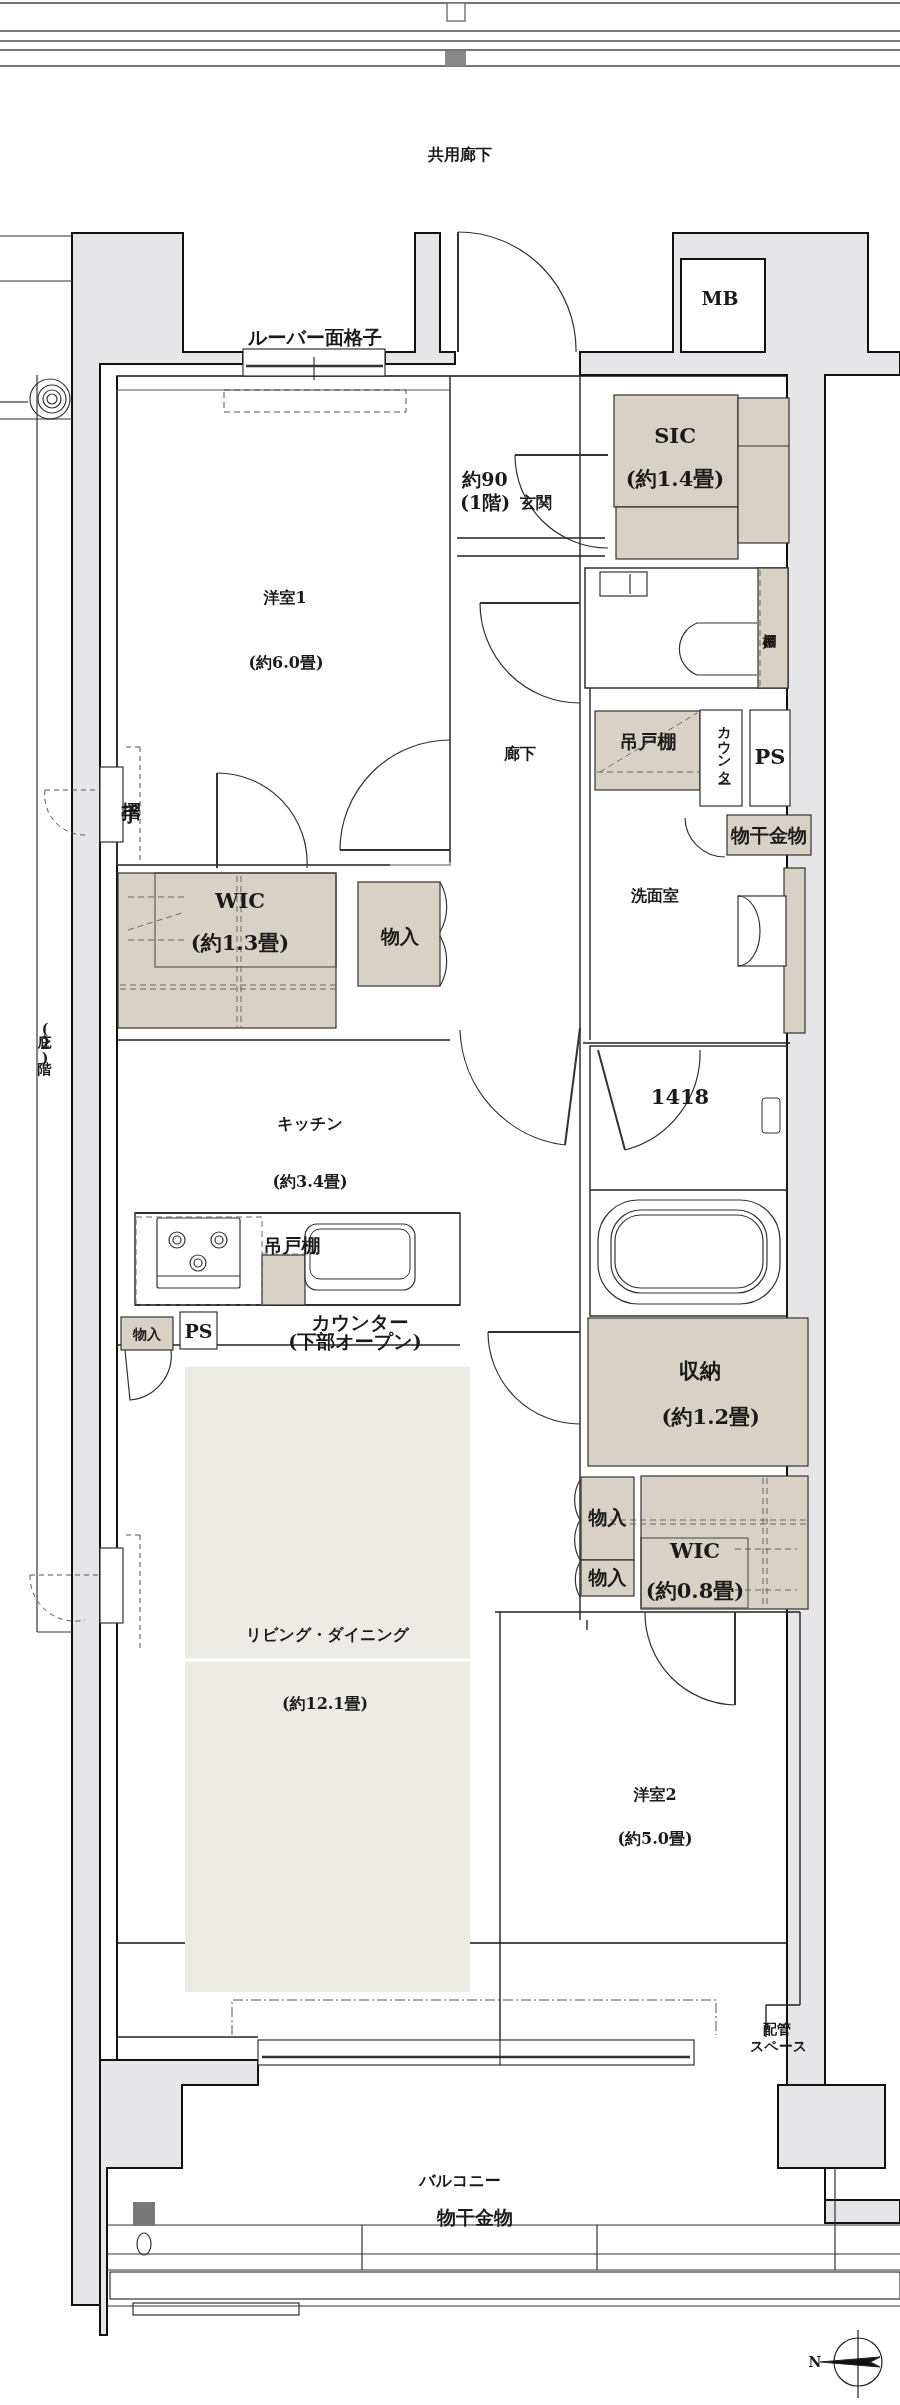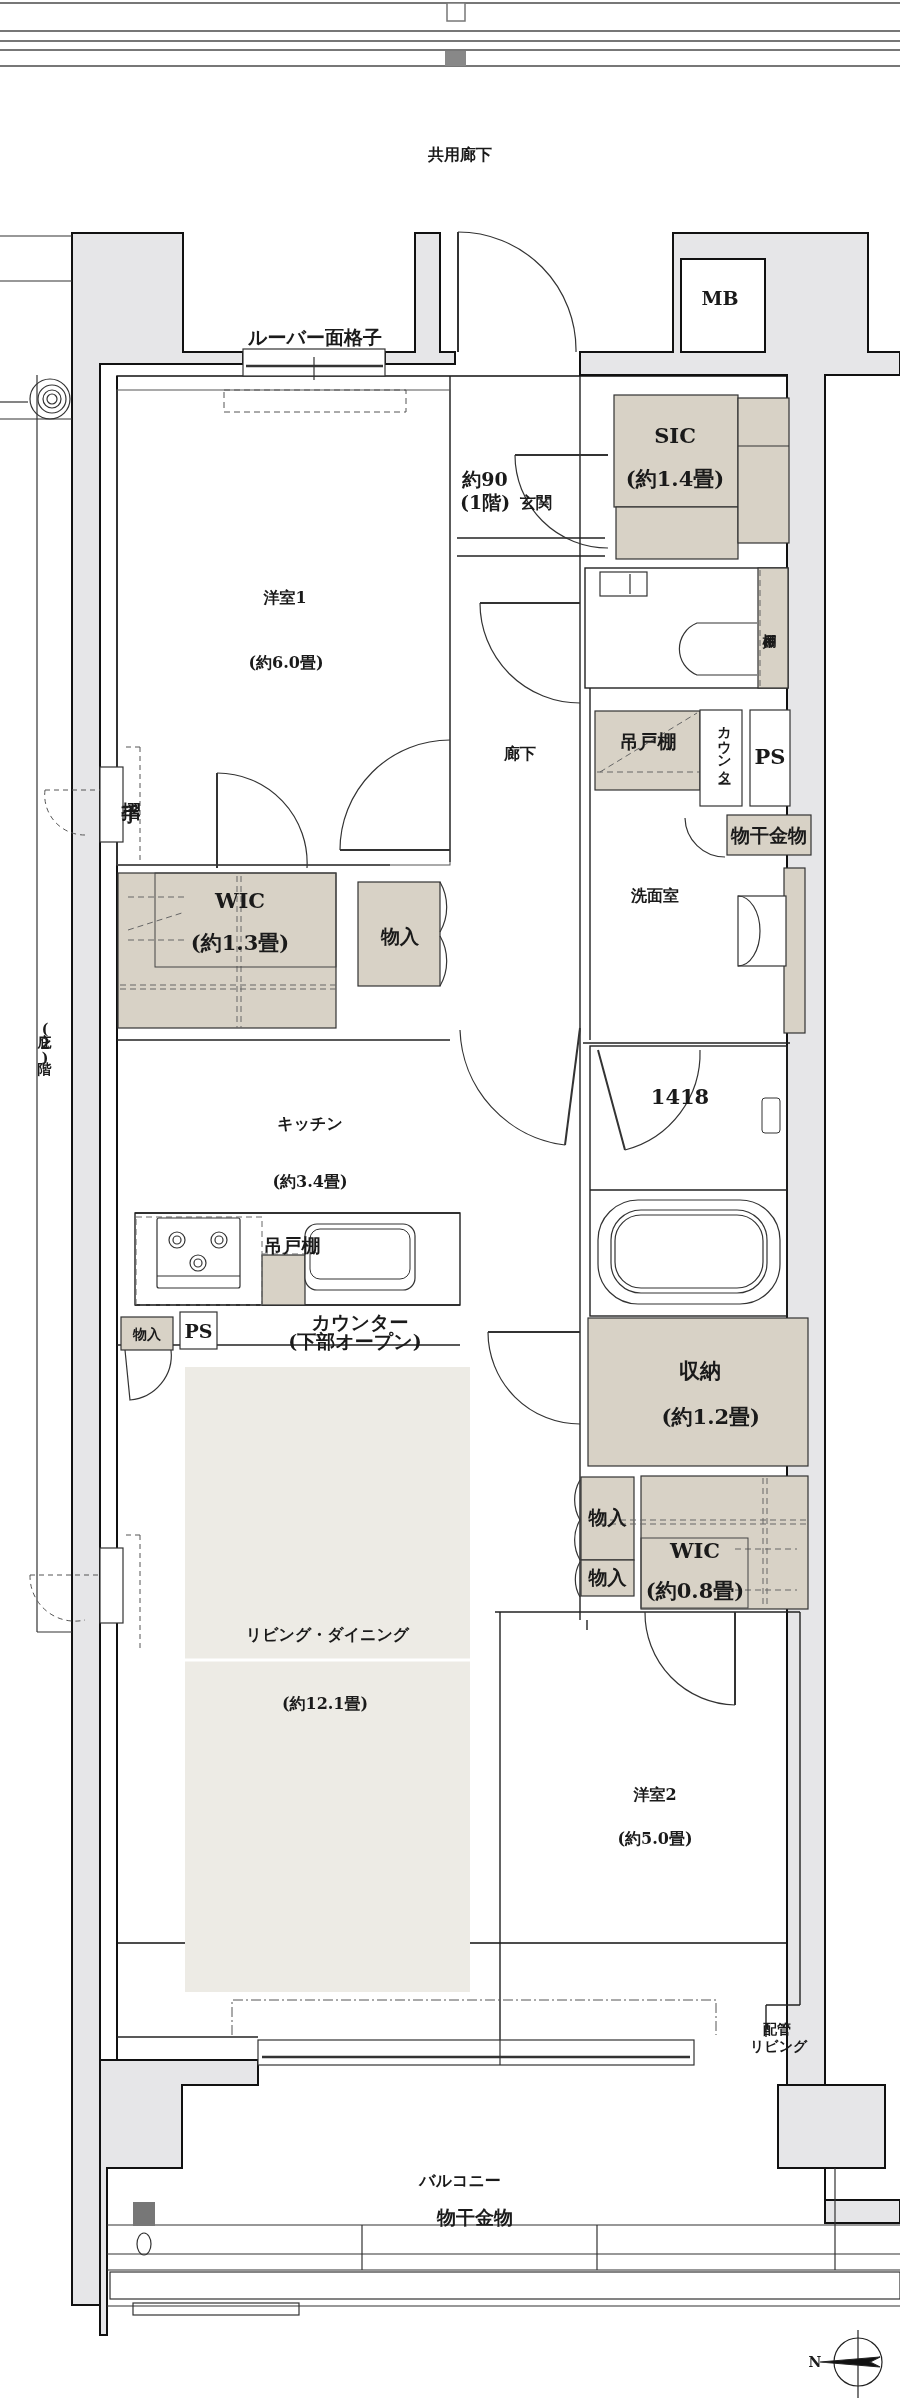--- a/index.html
+++ b/index.html
@@ -345,17 +345,17 @@
 <div class="lbl md" style="left:660px; top:1540px; width:70px;">WIC</div>
 <div class="lbl md" style="left:640px; top:1580px; width:110px;">(約0.8畳)</div>
 
 <div class="lbl lg" style="left:190px; top:1627px; width:275px;">リビング・ダイニング</div>
 <div class="lbl lg" style="left:245px; top:1696px; width:160px;">(約12.1畳)</div>
 
 <div class="lbl lg" style="left:600px; top:1765px; width:110px;margin-top:22px;">洋室2</div>
 <div class="lbl lg" style="left:585px; top:1831px; width:140px;">(約5.0畳)</div>
 
 <div class="lbl xs" style="left:753px; top:2022px; width:48px;">配管</div>
-<div class="lbl xs" style="left:750px; top:2039px; width:54px;">リビング</div>
+<div class="lbl xs" style="left:750px; top:2039px; width:54px;">スペース</div>
 
 <div class="lbl lg" style="left:385px; top:2173px; width:150px;">バルコニー</div>
 <div class="lbl sm" style="left:430px; top:2208px; width:90px;">物干金物</div>
 <div class="lbl xs" style="left:808px; top:2355px; width:14px;">N</div>
 
 </body></html>

